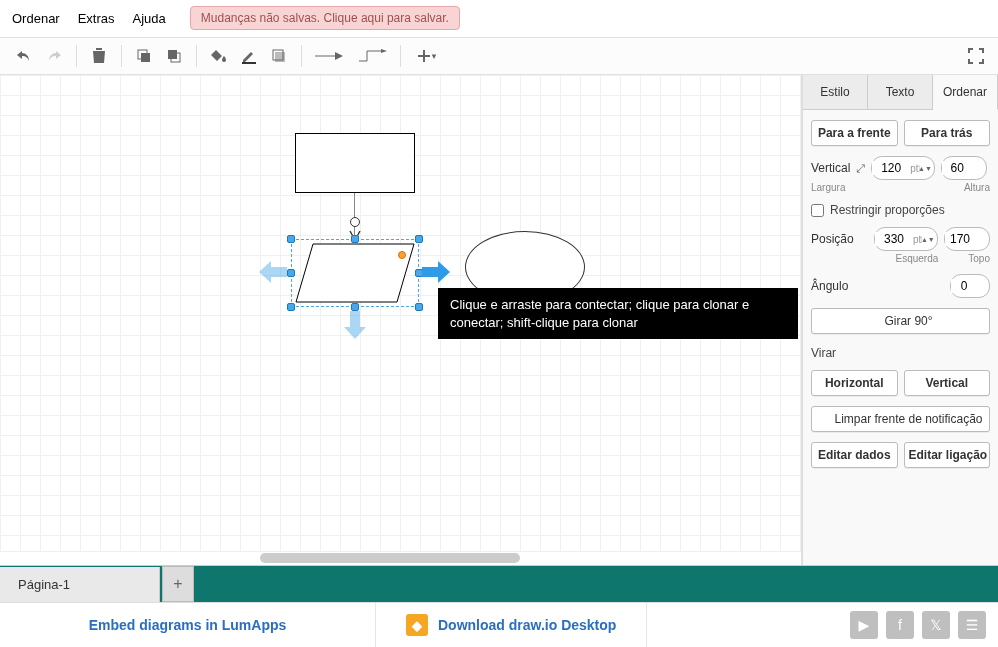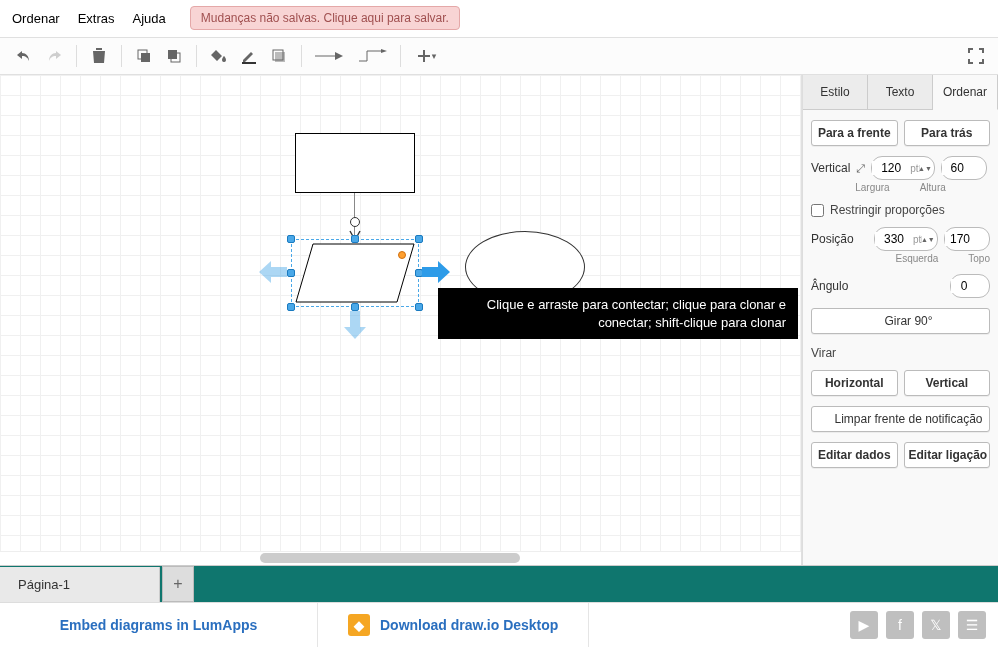--- a/index.html
+++ b/index.html
@@ -21,21 +21,21 @@
   background-size: 20px 20px;
 }
 .shape-rect { position: absolute; border: 1px solid #000; background: #fff; }
 .shape-ellipse { position: absolute; border: 1px solid #333; background: #fff; border-radius: 50%; }
 .handle { position: absolute; width: 8px; height: 8px; background: #4aa8e8; border: 1px solid #1a7abf; border-radius: 2px; transform: translate(-50%, -50%); }
 .handle.rot { background: #ffa030; border-color: #d07010; border-radius: 50%; }
 .dash { position: absolute; border: 1px dashed #4aa8e8; }
 .conn-arrow { position: absolute; color: #4aa8e8; opacity: 0.45; }
 .con-line { position: absolute; background: #888; width: 1px; }
 .con-head { position: absolute; width: 10px; height: 10px; border: 1px solid #333; border-radius: 50%; transform: translate(-50%, -50%); background: #fff; }
-.tooltip { position: absolute; background: #000; color: #fff; font-size: 13px; padding: 8px 12px; max-width: 360px; line-height: 1.35; text-align: right; }
+.tooltip { position: absolute; background: #000; color: #fff; font-size: 13px; padding: 8px 12px; max-width: 360px; line-height: 1.35; }
 .hscroll { position: absolute; bottom: 0; left: 0; right: 0; height: 14px; background: #fff; border-top: 1px solid #eee; }
 .hscroll .thumb { position: absolute; left: 260px; top: 1px; height: 10px; width: 260px; background: #ccc; border-radius: 5px; }
 .right-panel { width: 196px; background: #f9f9f9; border-left: 1px solid #ddd; font-size: 12px; color: #333; overflow: hidden; display: flex; flex-direction: column; }
 .rp-tabs { display: flex; border-bottom: 1px solid #ccc; }
 .rp-tab { flex: 1; text-align: center; padding: 10px 4px; background: #ececec; border-right: 1px solid #ccc; font-size: 12px; cursor: pointer; }
 .rp-tab.active { background: #f9f9f9; border-bottom: 1px solid #f9f9f9; margin-bottom: -1px; }
 .rp-body { padding: 10px 8px; display: flex; flex-direction: column; gap: 10px; overflow: hidden; }
 .btn-row { display: flex; gap: 6px; font-weight: bold; }
 .btn { flex: 1; background: #fff; border: 1px solid #bbb; border-radius: 3px; padding: 5px 4px; font-size: 12px; text-align: center; cursor: pointer; white-space: nowrap; overflow: hidden; box-shadow: 0 1px 0 rgba(0,0,0,.05); }
 .btn.wide { width: 100%; padding-left: 20px; }
@@ -208,21 +208,21 @@
           <span style="font-size:11px;color:#666">⤢</span>
           <div class="spin">
             <input value="120" style="">
             <span class="unit">pt</span>
             <span class="steps">▲▼</span>
           </div>
           <div class="spin" style="width:46px">
             <input style="width: 30px;" value="60">
           </div>
         </div>
-        <div class="field-row" style="justify-content:center;gap:30px;margin-top:2px">
+        <div class="field-row" style="justify-content:space-between;gap:30px;margin-top:2px">
           <span class="sublabel">Largura</span>
           <span class="sublabel">Altura</span>
         </div>
       </div>
 
       <div class="checkbox-row">
         <input type="checkbox" style="">
         <span>Restringir proporções</span>
       </div>
 
@@ -268,21 +268,21 @@
     </div>
   </div>
 </div>
 
 <div class="pager">
   <div class="page-tab" style="flex:0 0 160px">Página-1</div>
   <div class="page-add">+</div>
 </div>
 
 <div class="footer">
-  <div class="foot-cell" style="width:318px">
+  <div class="foot-cell" style="width:376px">
     <span>Embed diagrams in LumApps</span>
   </div>
   <div class="foot-cell">
     <span class="foot-icon">◆</span>
     <span>Download draw.io Desktop</span>
   </div>
   <div class="social">
     <div class="ic">▶</div>
     <div class="ic">f</div>
     <div class="ic">𝕏</div>

